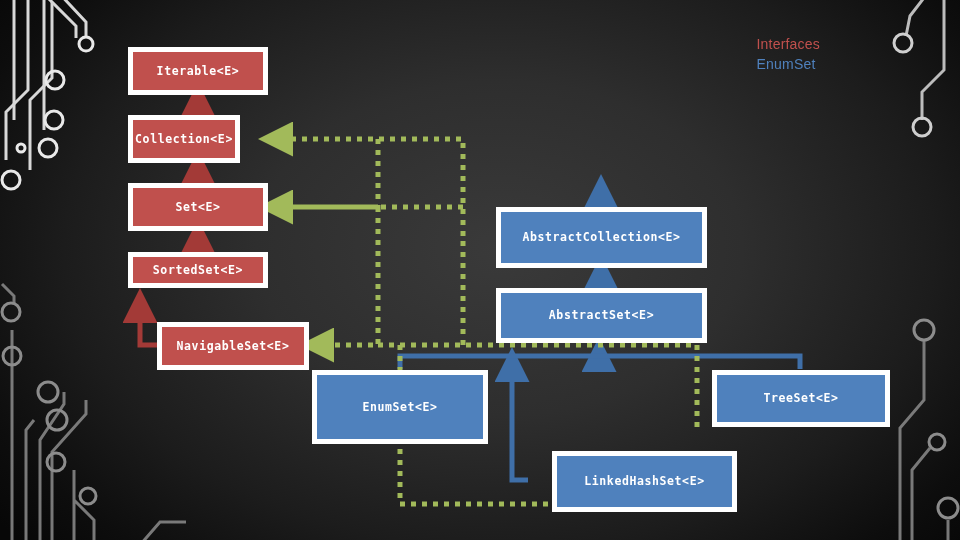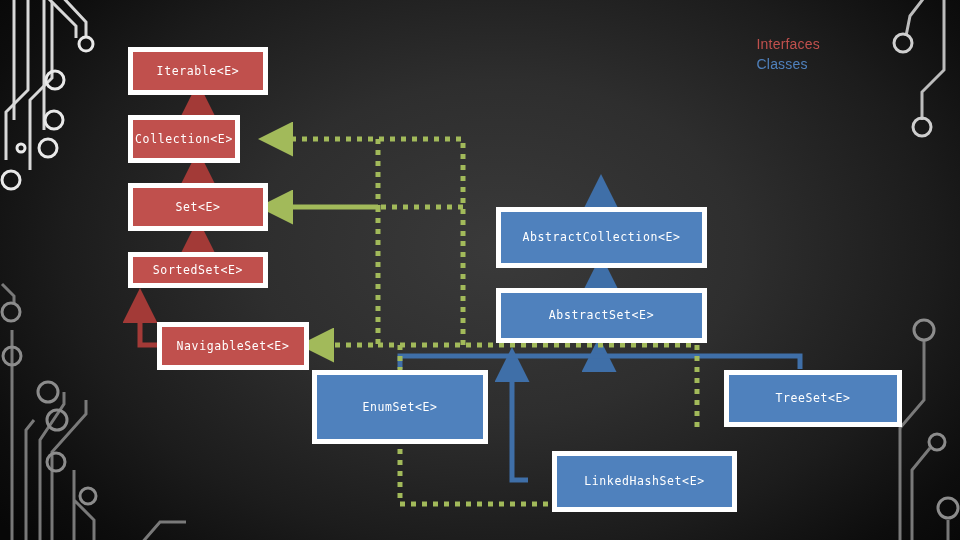--- a/index.html
+++ b/index.html
@@ -7,21 +7,21 @@
     width:960px;height:540px;overflow:hidden;
     background:#0b0b0b;
     font-family:"Liberation Sans",sans-serif;
   }
   #stage{position:relative;width:960px;height:540px;overflow:hidden;
     background:
       radial-gradient(ellipse 640px 440px at 52% 46%, #3a3a3a 0%, #2e2e2e 38%, #1c1c1c 68%, #0d0d0d 88%, #070707 100%),
       #070707;
   }
   .deco{position:absolute;top:0;left:0;width:960px;height:540px;pointer-events:none;}
-  .node{position:absolute;background:#ffffff;padding:5px;box-sizing:border-box;}
+  .node{position:absolute;background:#ffffff;padding:5px;box-sizing:border-box;font-weight:bold;}
   .node .inner{
     width:100%;height:100%;display:flex;align-items:center;justify-content:center;
     font-family:"DejaVu Sans Mono","Liberation Mono",monospace;
     font-size:11.5px;letter-spacing:.6px;color:#ffffff;text-align:center;
     line-height:1.1;white-space:nowrap;
   }
   .iface .inner{background:#c0504d;}
   .klass .inner{background:#4f81bd;}
   .legend{position:absolute;text-align:left;line-height:1.45;
     font-size:14px;letter-spacing:.2px;}
@@ -129,21 +129,21 @@
       <path d="M400 345 L400 427 L470 427"></path>
       <path d="M400 427 L400 504 L560 504"></path>
     </g>
     <g stroke="#a2ba5a" stroke-width="5" fill="none">
       <path d="M378 207 L277 207" marker-end="url(#arw-green)"></path>
     </g>
   </svg>
 
   <div class="legend" style="right:140px;top:34px;">
     <div class="l1">Interfaces</div>
-    <div class="l2">Classes</div>
+    <div class="l2">EnumSet</div>
   </div>
 
   <div class="node iface" style="left:128px;top:47px;width:140px;height:48px;">
     <div class="inner">Iterable&lt;E&gt;</div>
   </div>
   <div class="node iface" style="left:128px;top:115px;width:112px;height:48px;">
     <div class="inner">Collection&lt;E&gt;</div>
   </div>
   <div class="node iface" style="left:128px;top:183px;width:140px;height:48px;">
     <div class="inner">Set&lt;E&gt;</div>
@@ -157,20 +157,20 @@
 
   <div class="node klass" style="left:496px;top:207px;width:211px;height:61px;">
     <div class="inner">AbstractCollection&lt;E&gt;</div>
   </div>
   <div class="node klass" style="left:496px;top:288px;width:211px;height:55px;">
     <div class="inner">AbstractSet&lt;E&gt;</div>
   </div>
   <div class="node klass" style="left:312px;top:370px;width:176px;height:74px;">
     <div class="inner">EnumSet&lt;E&gt;</div>
   </div>
-  <div class="node klass" style="left:712px;top:370px;width:178px;height:57px;margin-left:12px;">
+  <div class="node klass" style="left:712px;top:370px;width:178px;height:57px;">
     <div class="inner">TreeSet&lt;E&gt;</div>
   </div>
   <div class="node klass" style="left:552px;top:451px;width:185px;height:61px;">
     <div class="inner">LinkedHashSet&lt;E&gt;</div>
   </div>
 
 </div>
 
 </body></html>

